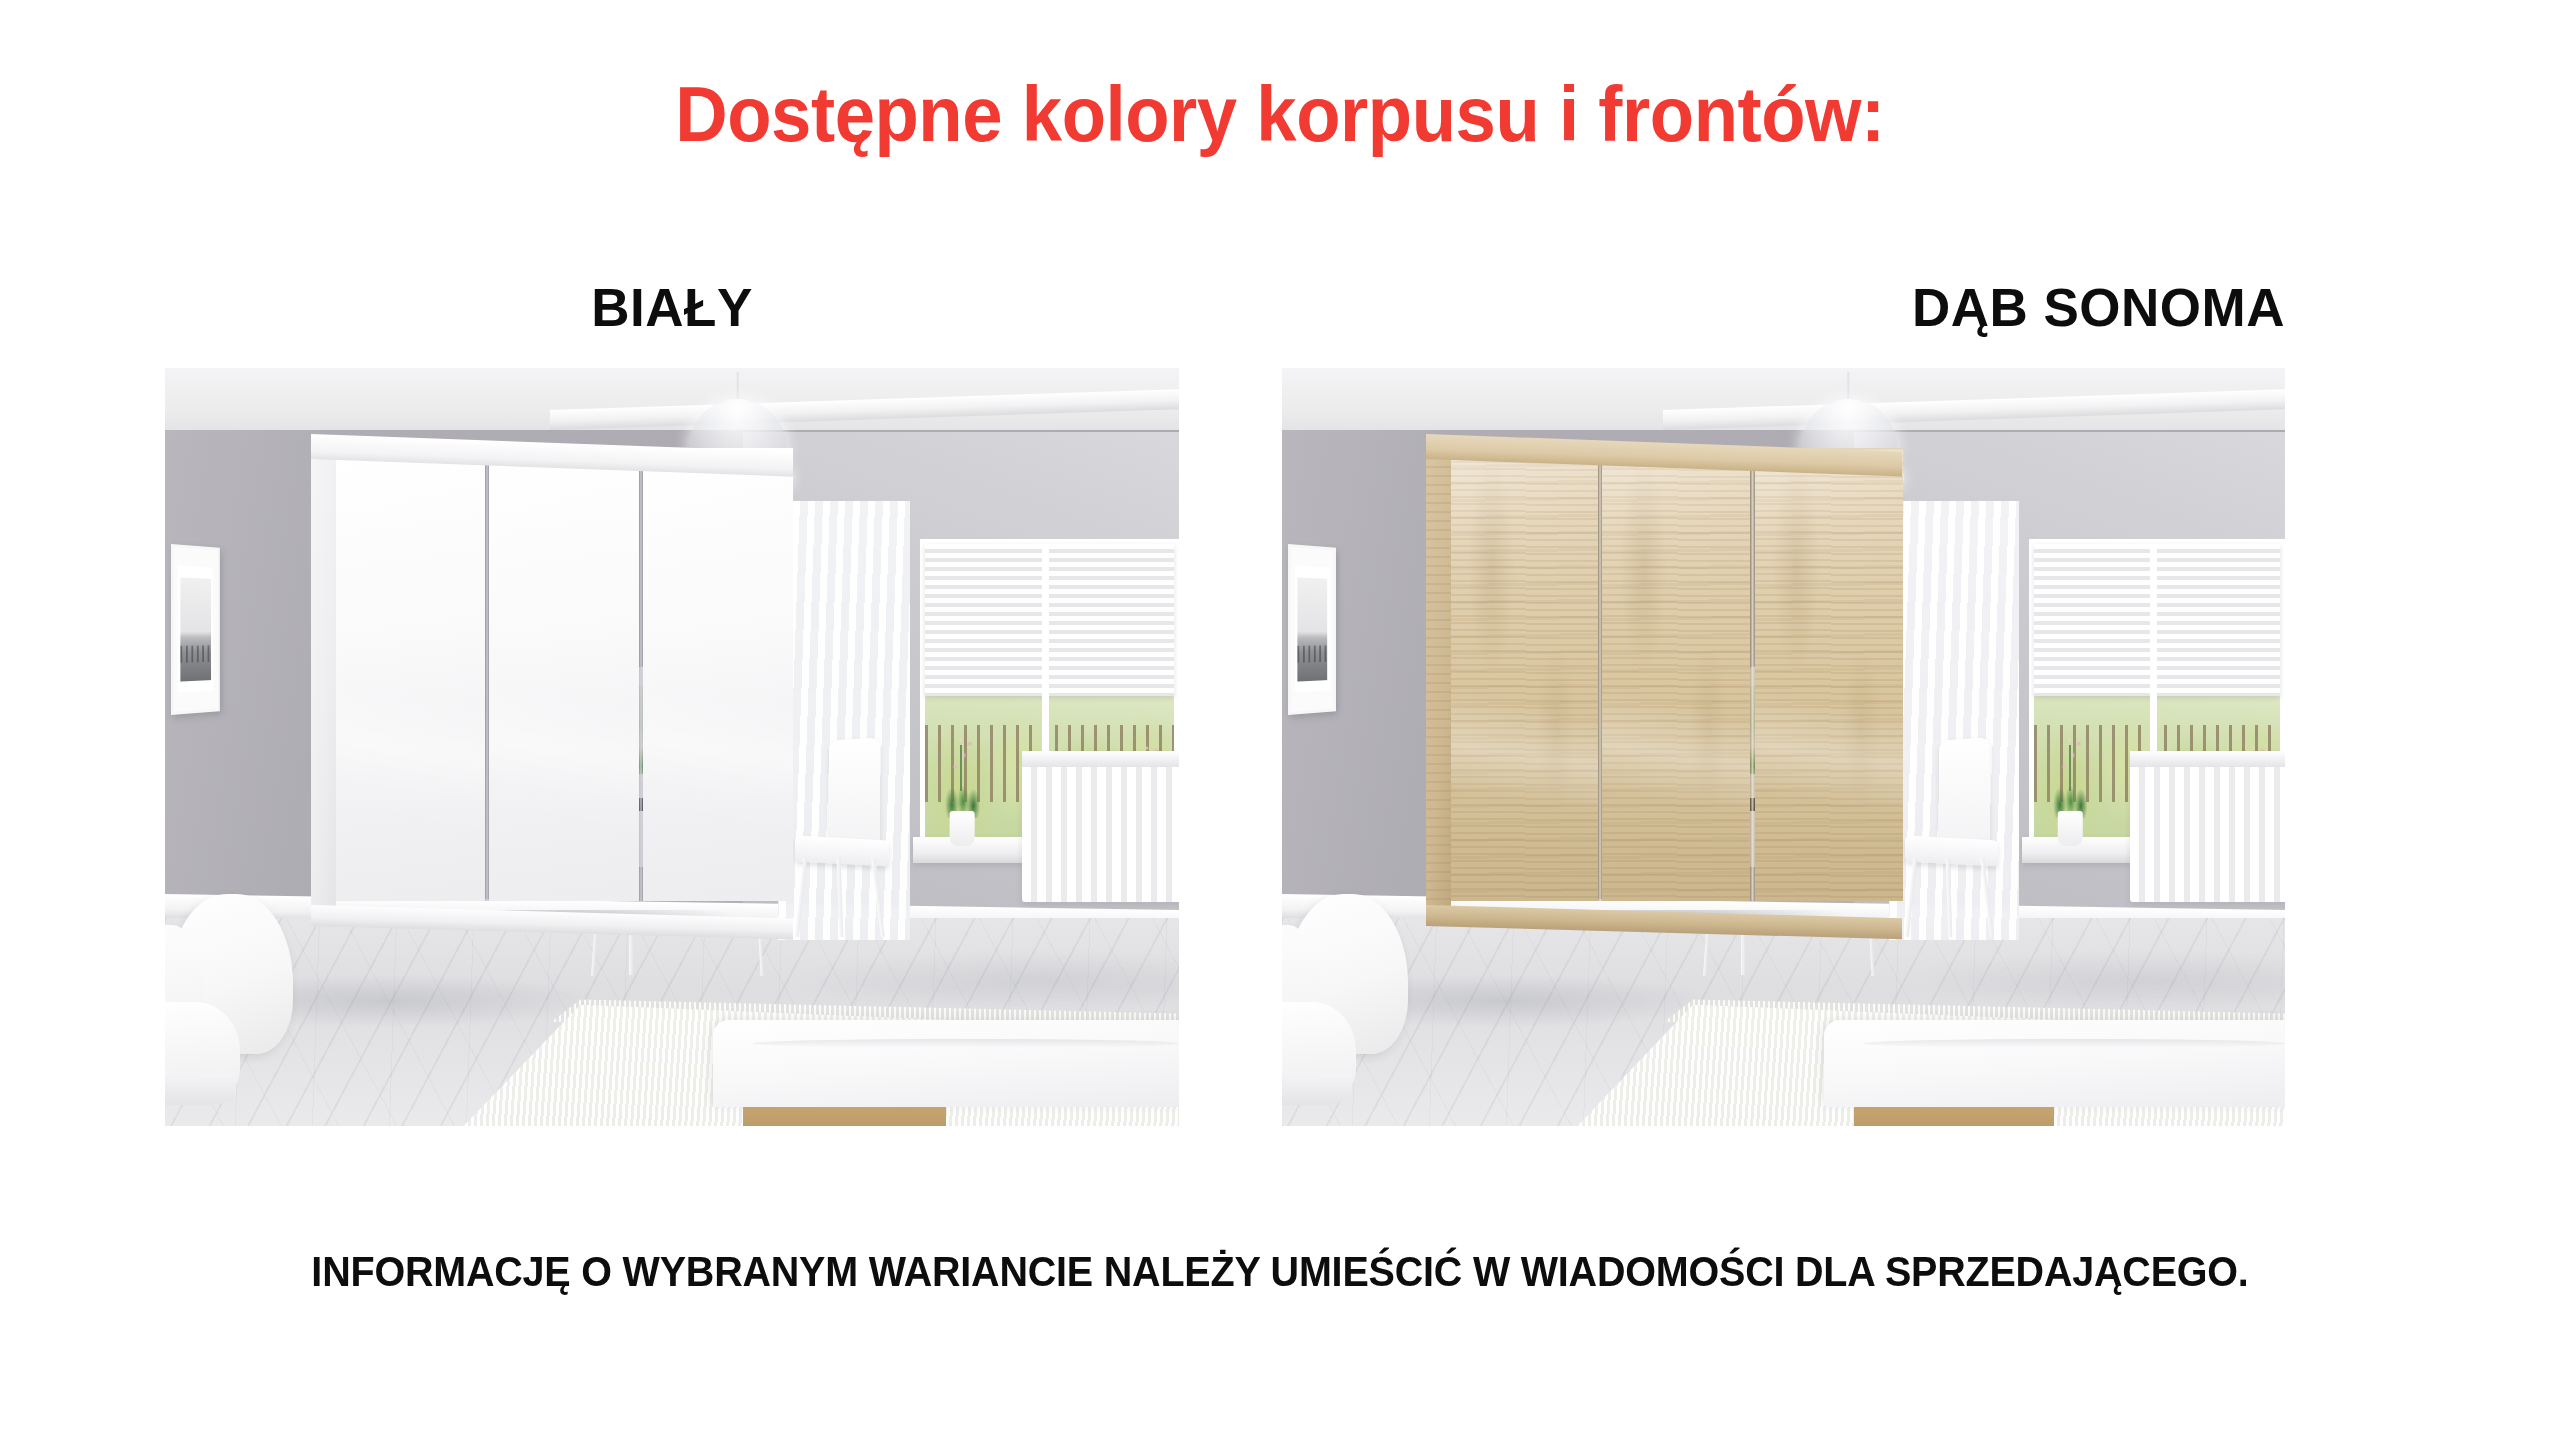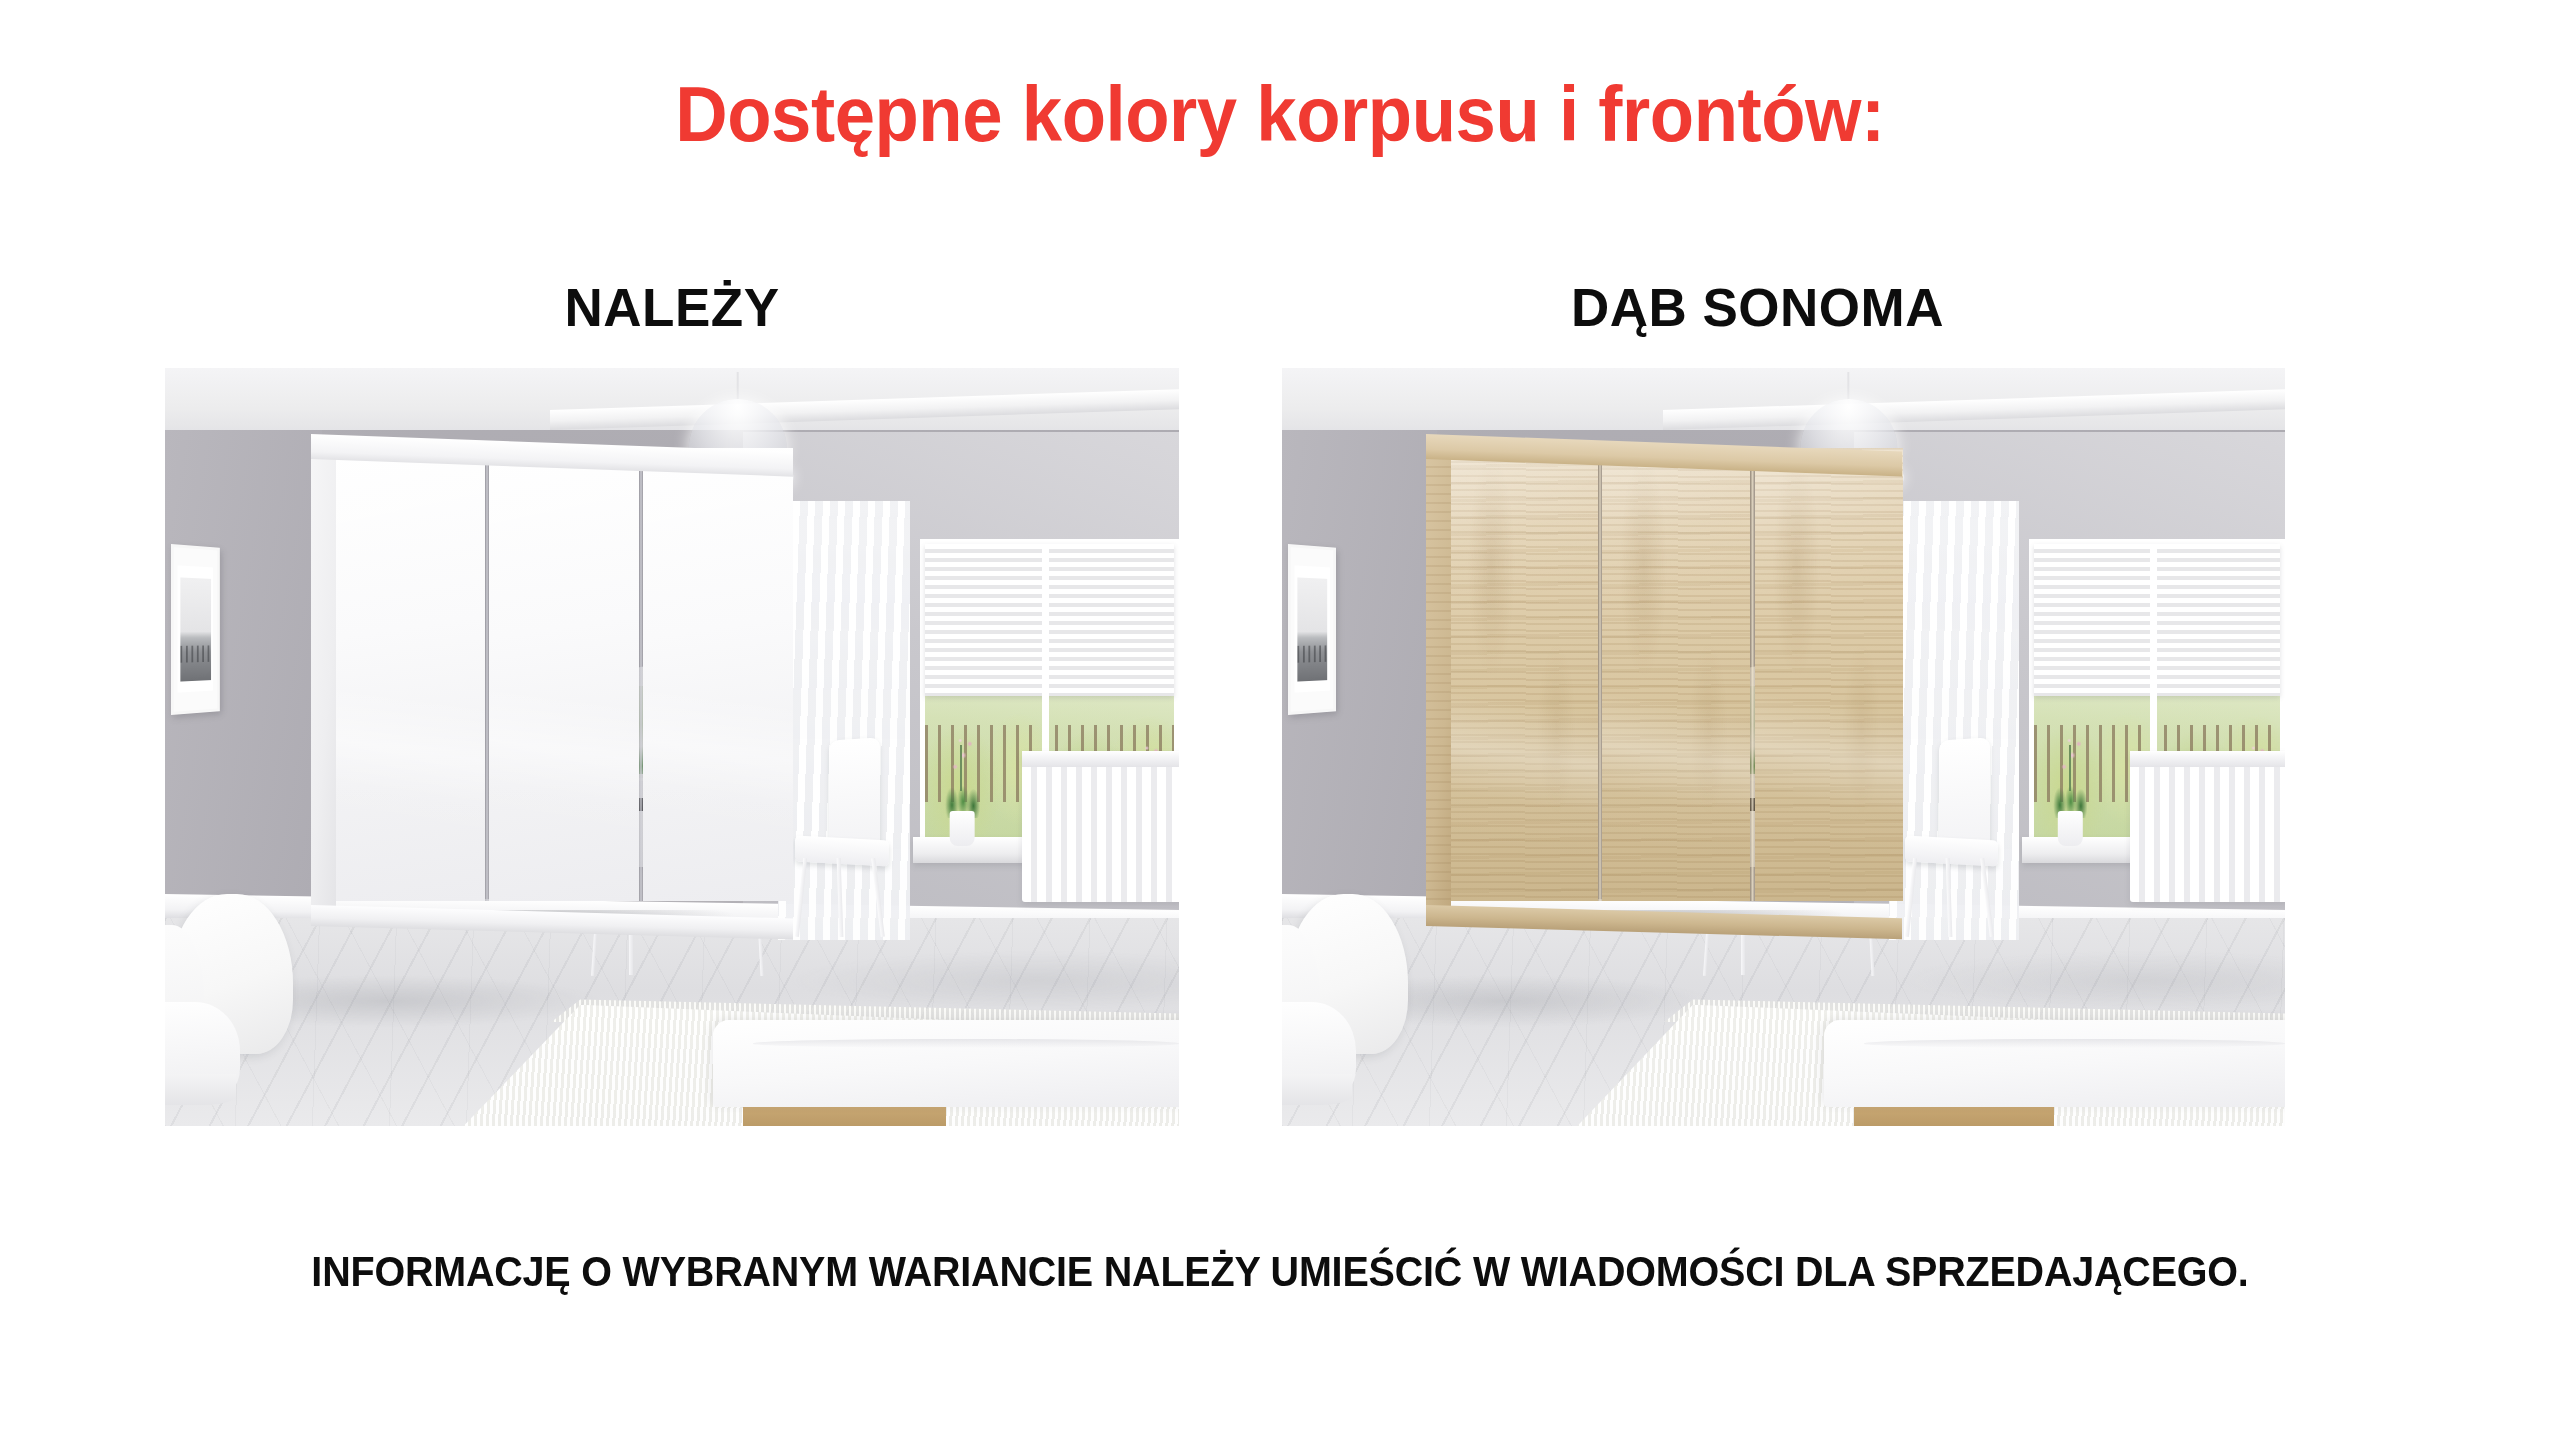--- a/index.html
+++ b/index.html
@@ -30,21 +30,21 @@
     position: absolute;
     top: 277px;
     font-size: 53px;
     font-weight: bold;
     color: #0d0d0d;
     text-align: center;
     white-space: nowrap;
     letter-spacing: 0.5px;
   }
   .variant-label.left  { left: 165px;  width: 1014px; }
-  .variant-label.right { left: 1256px; width: 1003px; }
+  .variant-label.right { left: 1282px; width: 1003px; text-align: right; }
 
   
   .photo {
     position: absolute;
     top: 368px;
     height: 758px;
     overflow: hidden;
     background: #b2b0b6;
   }
   .photo.left  { left: 165px;  width: 1014px; }
@@ -481,21 +481,21 @@
     letter-spacing: -0.2px;
     transform: scaleX(0.94);
     white-space: nowrap;
   }
 </style>
 </head>
 <body>
 
 <div class="title">Dostępne kolory korpusu i frontów:</div>
 
-<div class="variant-label left">NALEŻY</div>
+<div class="variant-label left">BIAŁY</div>
 
 <div class="variant-label right">DĄB SONOMA</div>
 
 <div class="photo left" aria-label="Biała szafa przesuwna z trzema frontami w sypialni">
   <div class="scene">
 
     <div class="ceiling"></div>
     <div class="cornice"></div>
     <div class="wall-back"></div>
     <div class="wall-left"></div>

